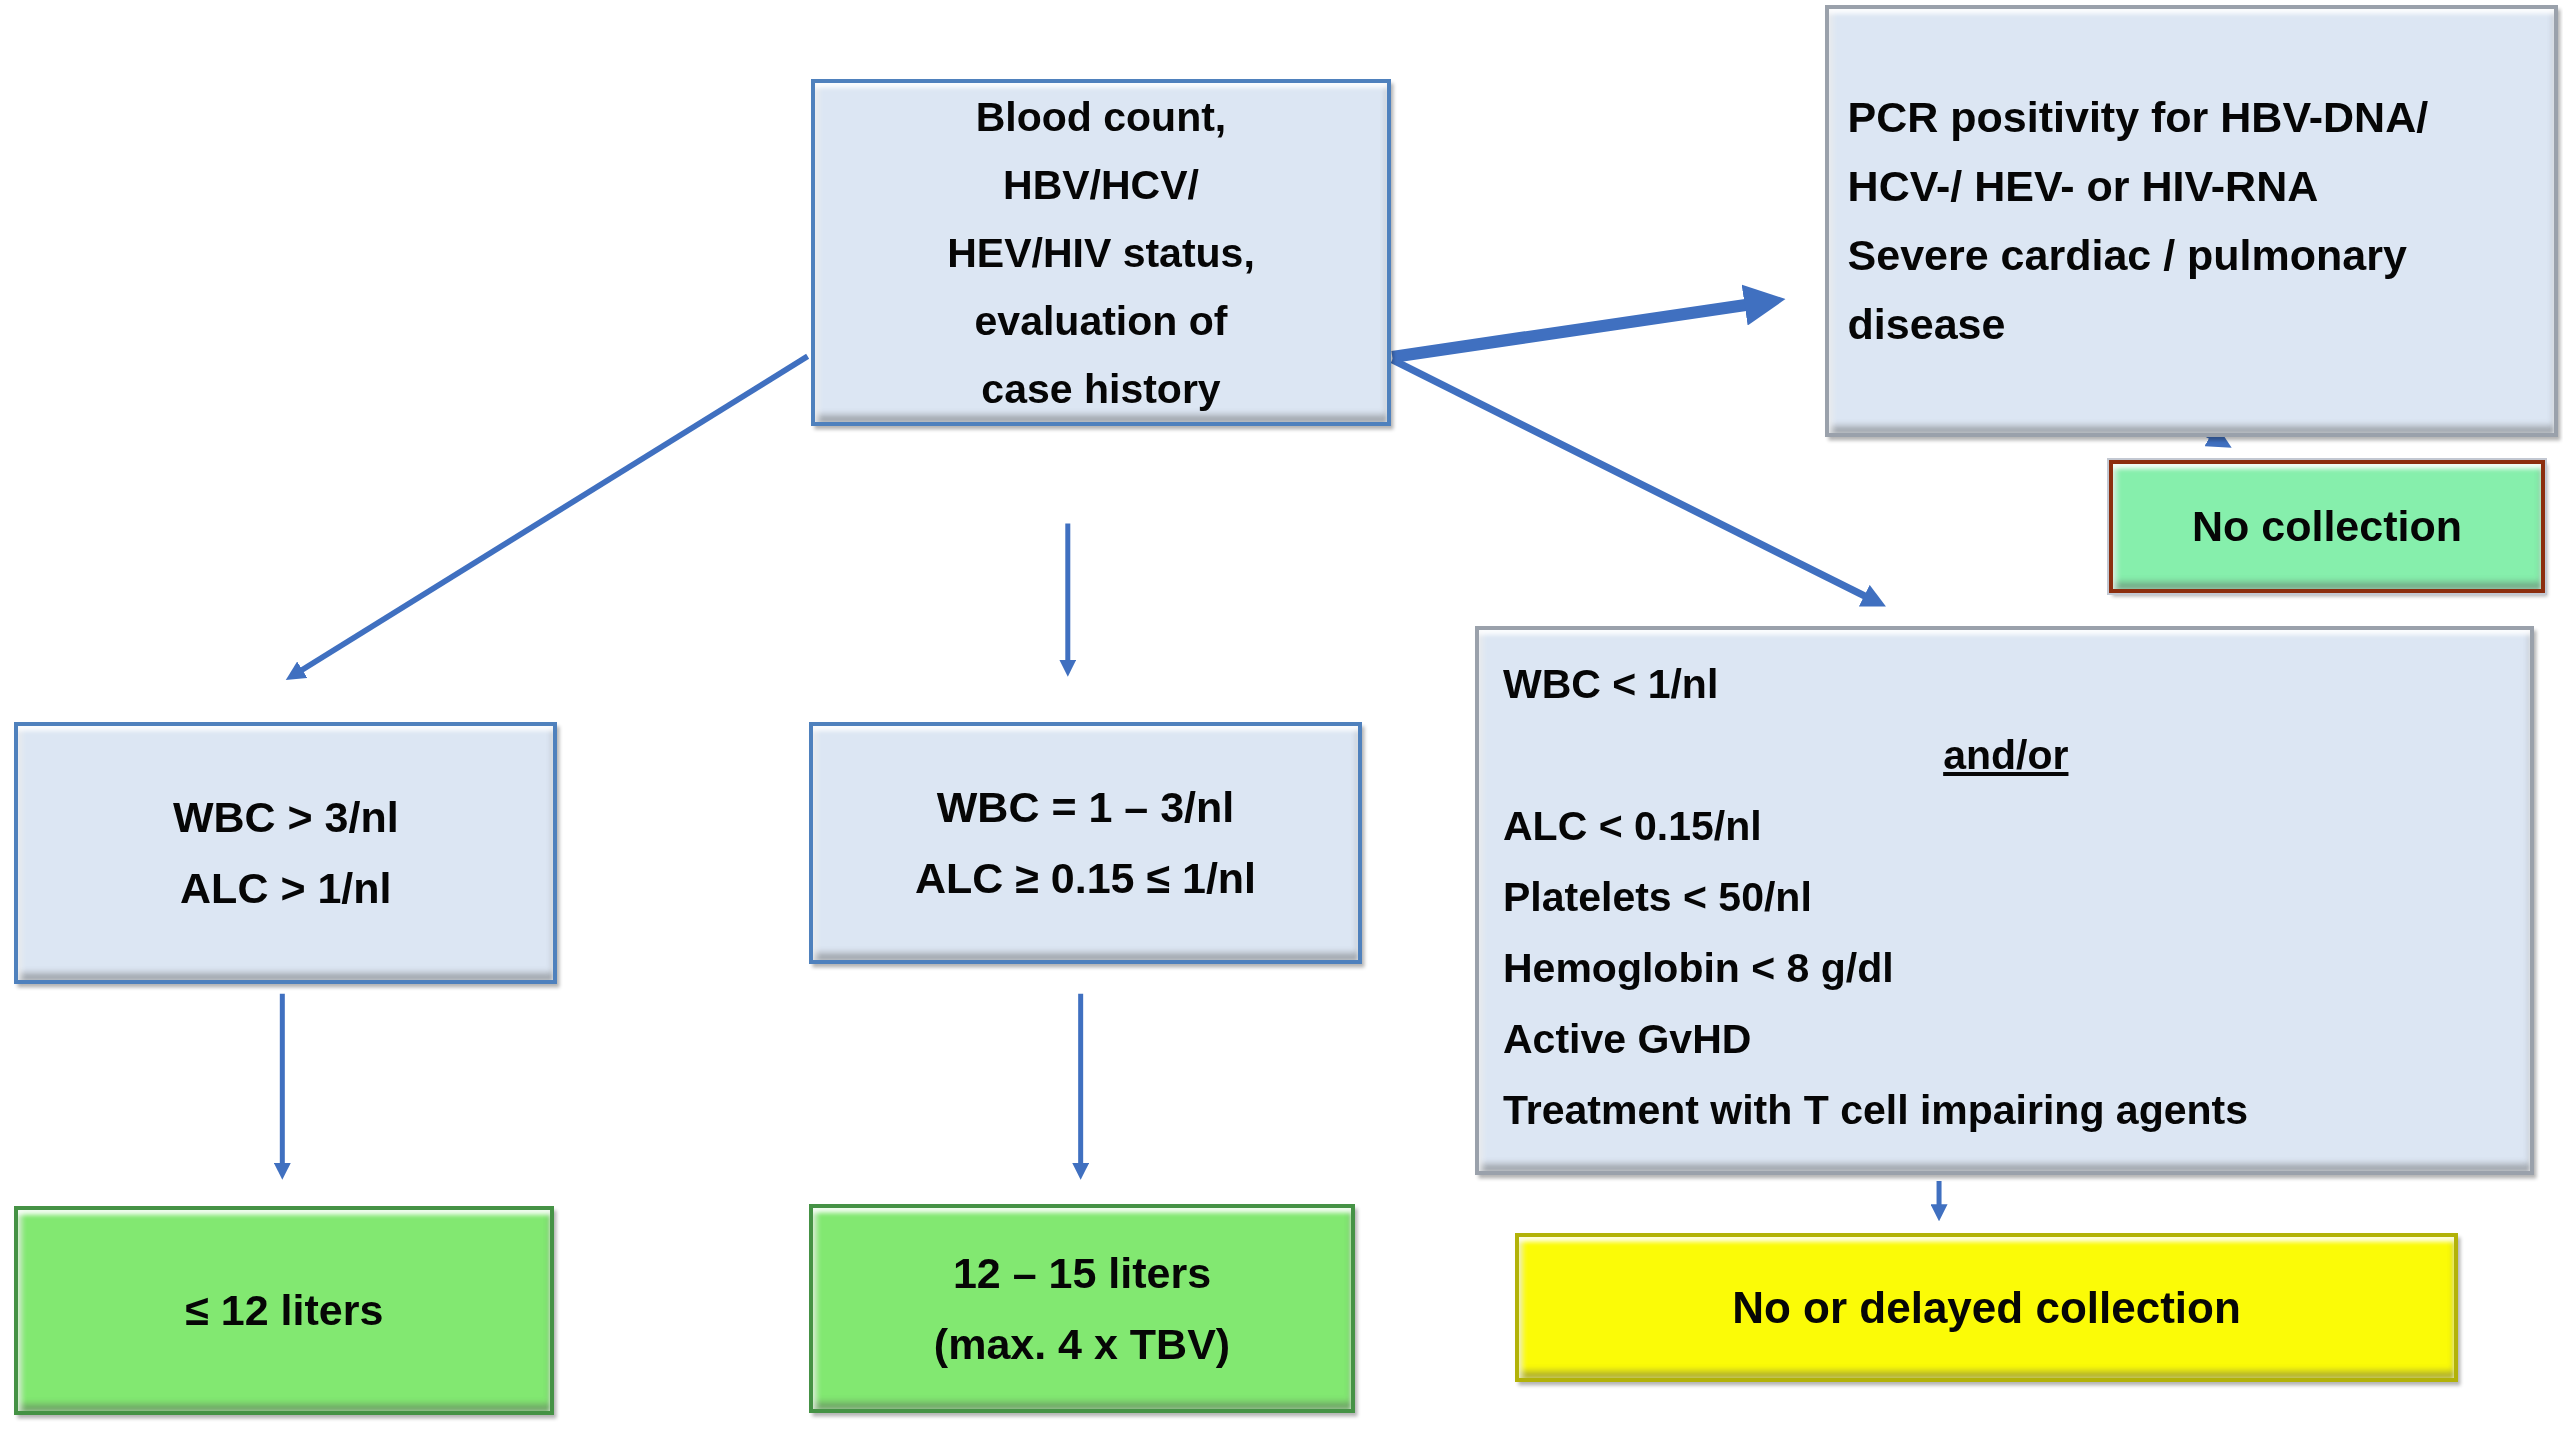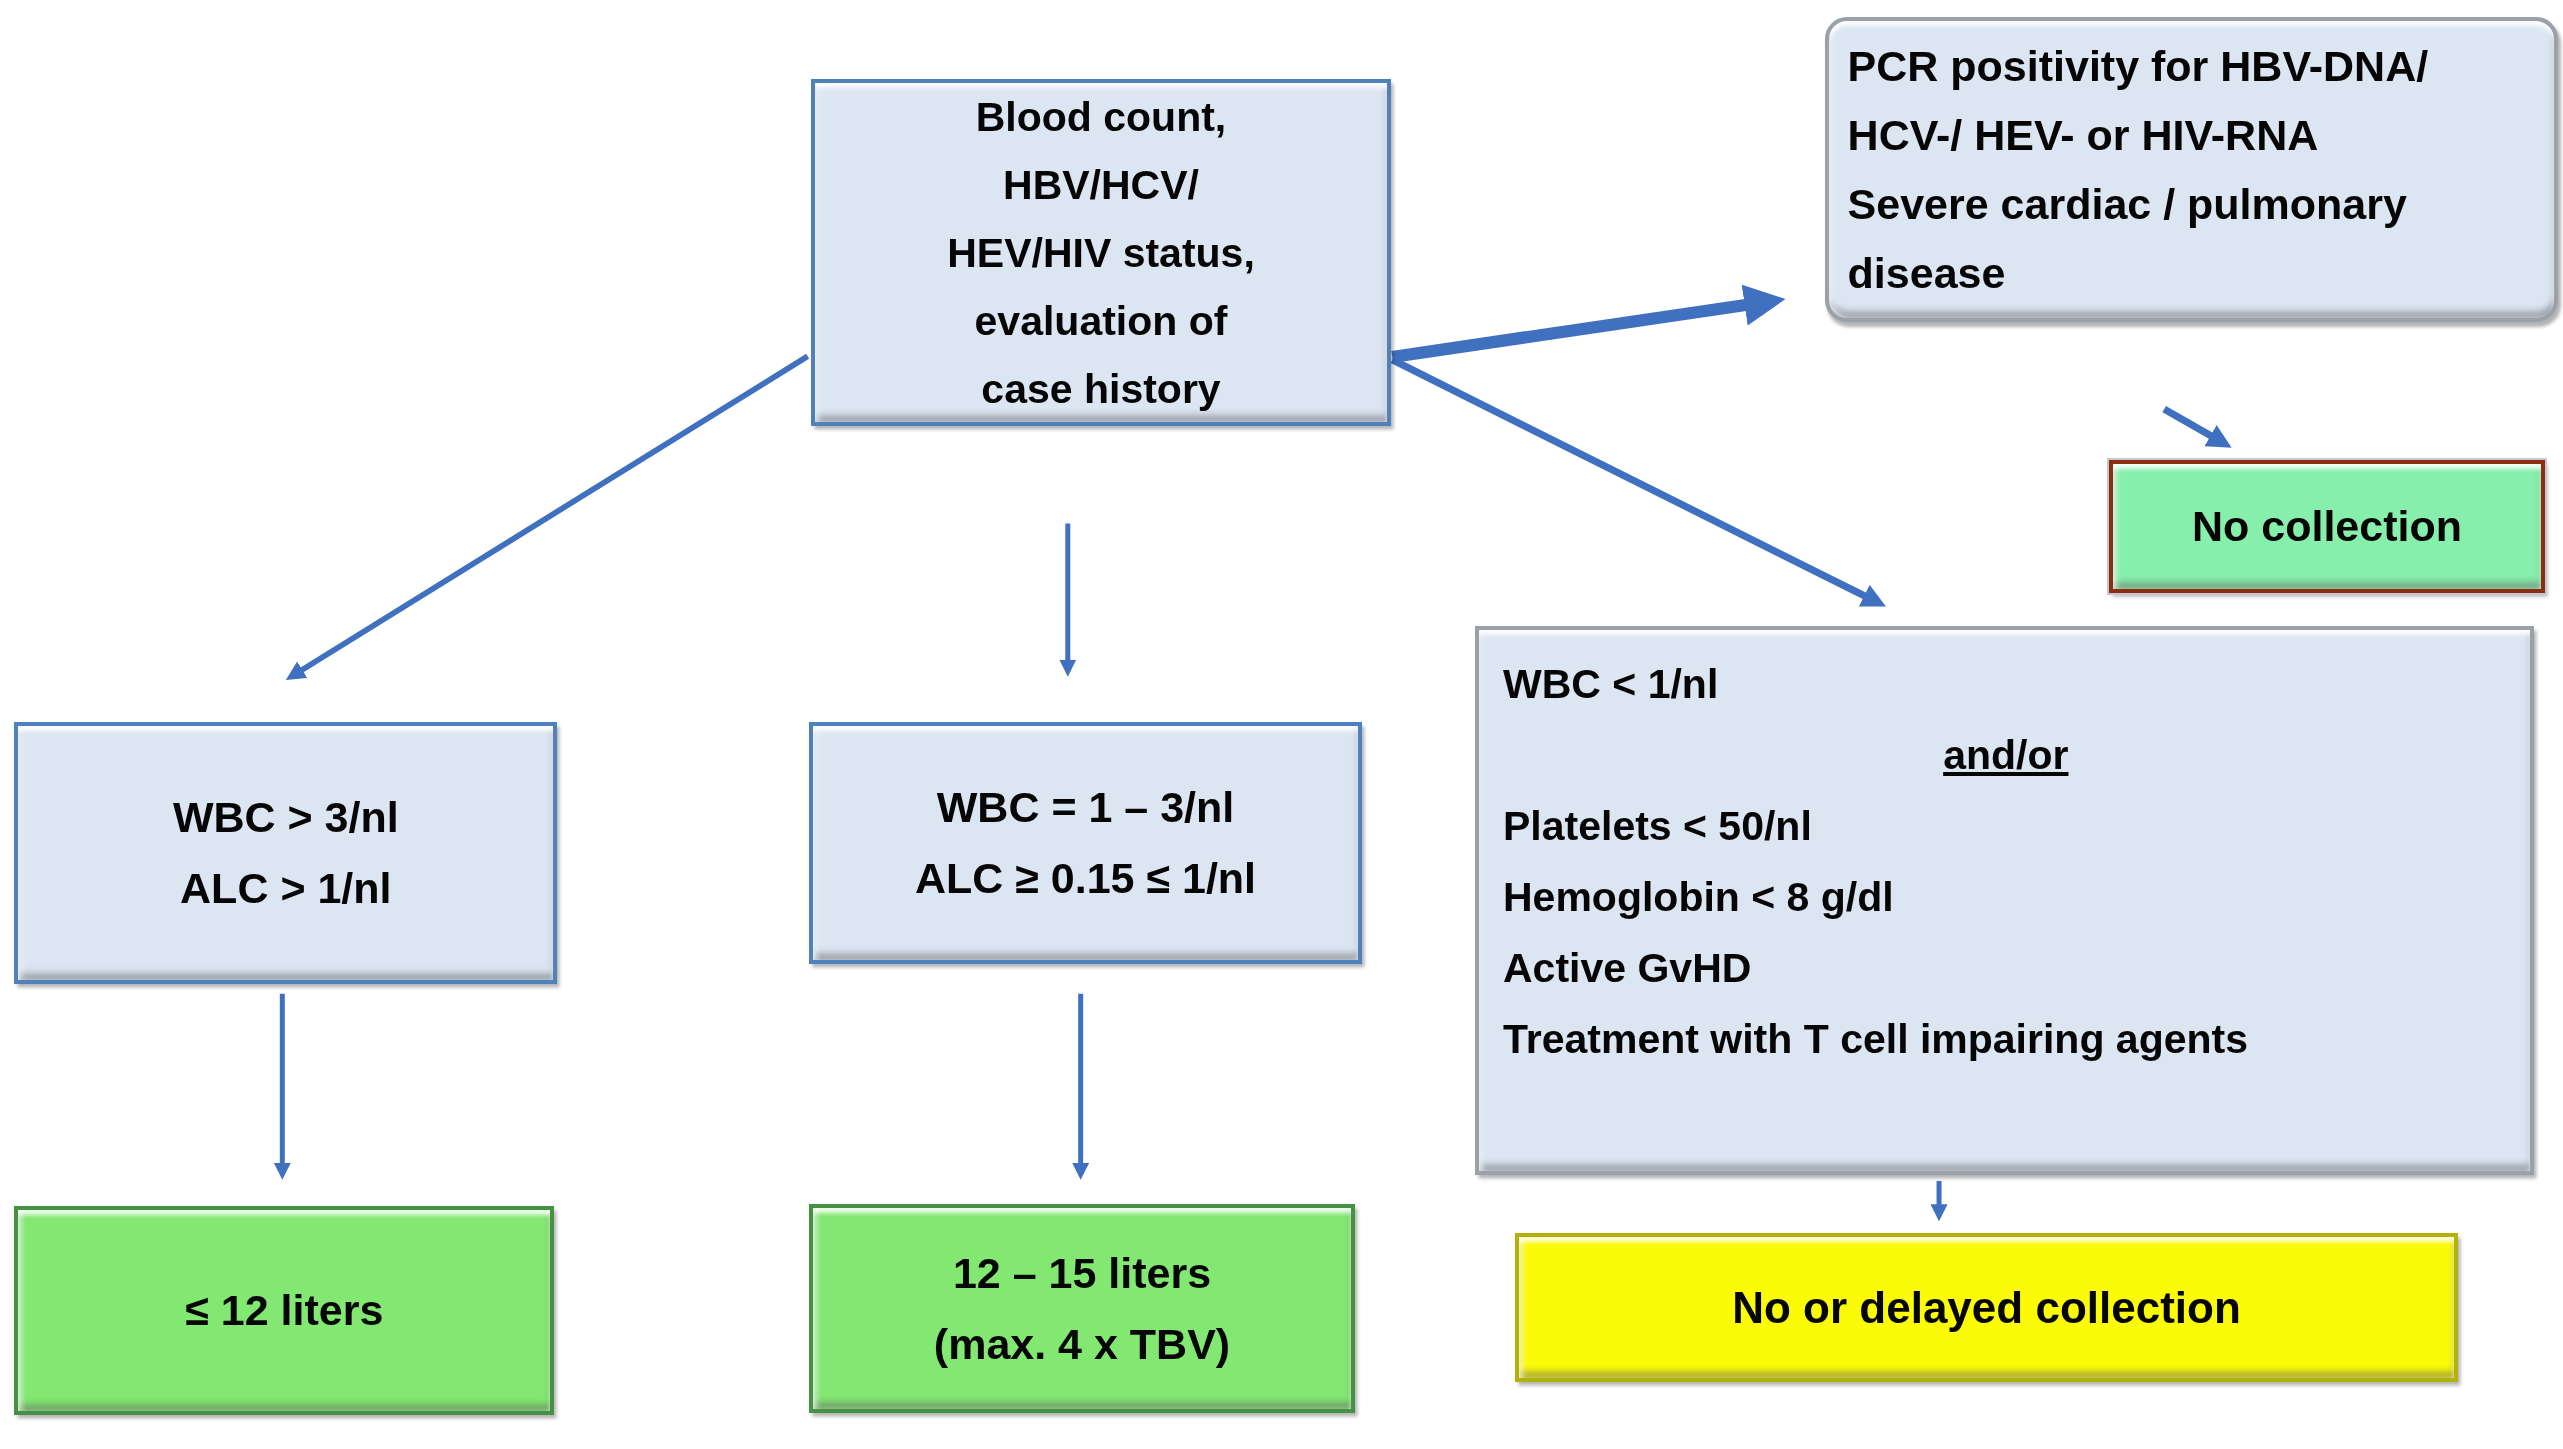--- a/index.html
+++ b/index.html
@@ -64,21 +64,21 @@
   </svg>
 
   <div class="box blue f-main" style="left:811px;top:79px;width:580px;height:347px;">
     <div class="txt center">Blood count,
 HBV/HCV/
 HEV/HIV status,
 evaluation of
 case history</div>
   </div>
 
-  <div class="box grayb f-pcr" style="left:1825px;top:17px;width:733px;height:305px;border-radius:22px;">
+  <div class="box grayb f-pcr" style="left:1825px;top:5px;width:733px;height:432px;">
     <div class="txt leftal">PCR positivity for HBV-DNA/
 HCV-/ HEV- or HIV-RNA
 Severe cardiac / pulmonary
 disease</div>
   </div>
 
   <div class="box red f-red" style="left:2109px;top:460px;width:436px;height:133px;">
     <div class="txt center">No collection</div>
   </div>
 
@@ -88,20 +88,21 @@
   </div>
 
   <div class="box blue f-cond" style="left:809px;top:722px;width:553px;height:242px;">
     <div class="txt center">WBC = 1 – 3/nl
 ALC ≥ 0.15 ≤ 1/nl</div>
   </div>
 
   <div class="box grayb f-crit" style="left:1475px;top:626px;width:1059px;height:549px;">
     <div class="leftal">WBC &lt; 1/nl</div>
     <div class="andor">and/or</div>
+    <div class="leftal">ALC &lt; 0.15/nl</div>
     <div class="leftal">Platelets &lt; 50/nl</div>
     <div class="leftal">Hemoglobin &lt; 8 g/dl</div>
     <div class="leftal">Active GvHD</div>
     <div class="leftal">Treatment with T cell impairing agents</div>
   </div>
 
   <div class="box green f-out" style="left:14.3px;top:1206px;width:540px;height:209px;">
     <div class="txt center">≤ 12 liters</div>
   </div>
 

